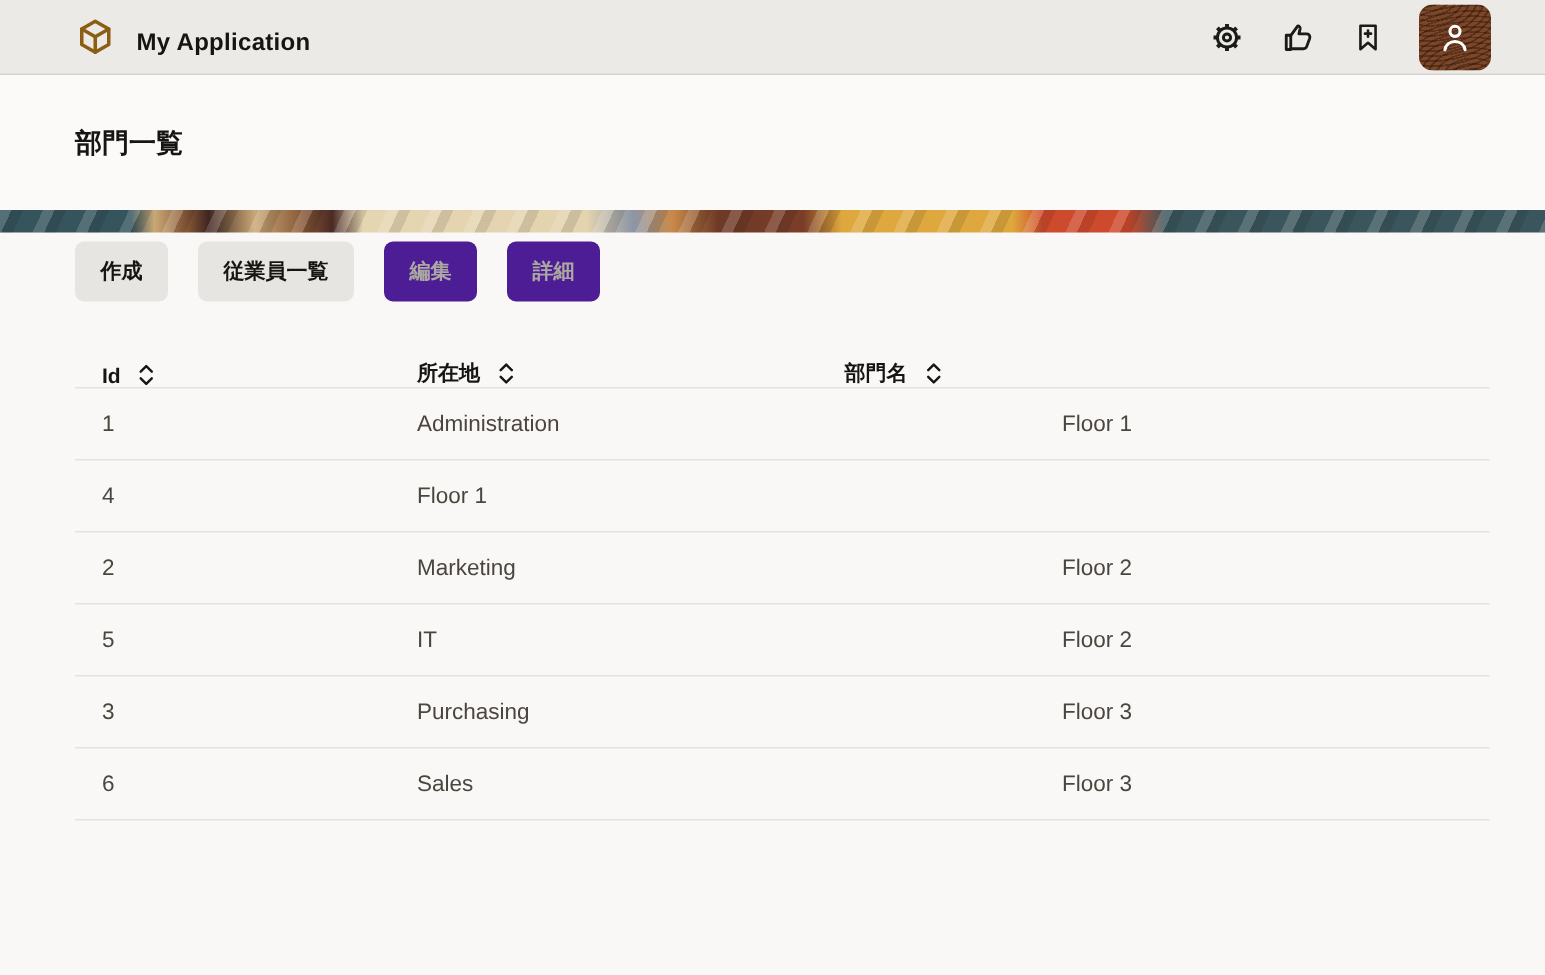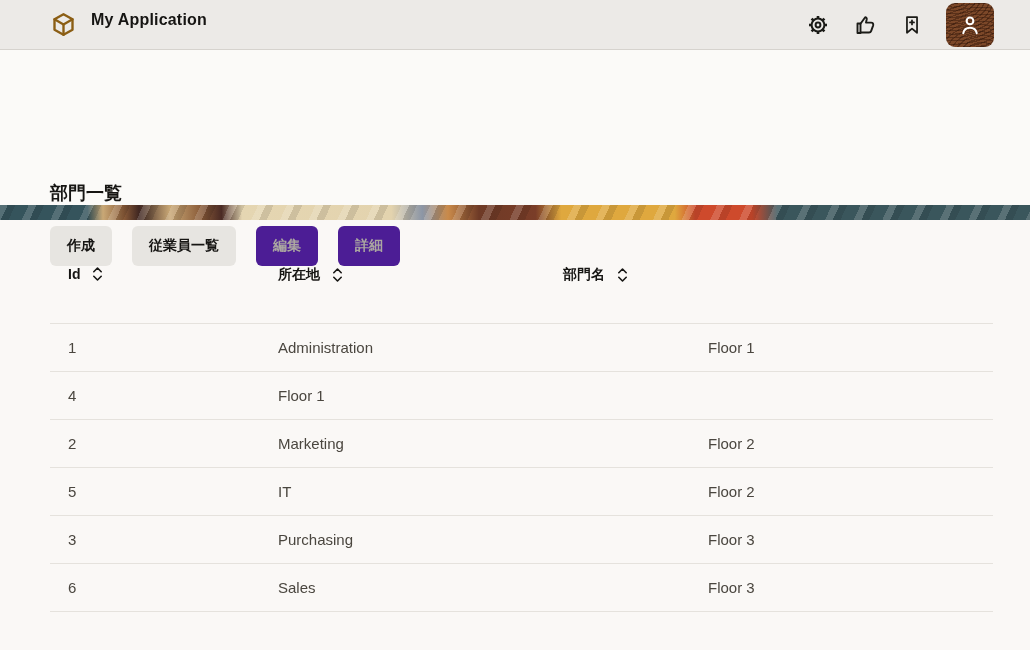--- a/index.html
+++ b/index.html
@@ -14,41 +14,41 @@
     overflow:hidden; position:relative;
   }
 
   
   .topbar {
     height:50px; background:#ECEAE7;
     border-bottom:1px solid #D6D3CE;
     display:flex; align-items:center; justify-content:space-between;
     padding:0 36px 0 50px;
   }
-  .brand { display:flex; align-items:flex-start; gap:14px; }
+  .brand { display:flex; align-items:flex-end; gap:14px; }
   .app-title { font-size:16px; font-weight:700; color:#161513; letter-spacing:.2px; }
   .topbar-actions { display:flex; align-items:center; gap:21px; }
   .icon-btn {
     background:none; border:none; padding:0; margin:0;
     width:26px; height:26px; cursor:pointer;
     display:flex; align-items:center; justify-content:center;
   }
   .avatar-btn {
     width:48px; height:44px; border:none; border-radius:9px; cursor:pointer;
     display:flex; align-items:center; justify-content:center;
     background:
       repeating-radial-gradient(ellipse 130% 100% at 75% 115%, rgba(38,14,4,.38) 0 1.5px, rgba(0,0,0,0) 1.5px 5px),
       repeating-radial-gradient(ellipse 110% 90% at 15% -15%, rgba(44,18,6,.42) 0 1.5px, rgba(0,0,0,0) 1.5px 4.5px),
       #7B4728;
   }
 
   
   .title-band {
-    height:155px; background:#FBFAF8;
-    display:flex; align-items:flex-end; padding:0 50px;
+    height:90px; background:#FBFAF8;
+    display:flex; align-items:center; padding:0 50px;
   }
   .page-title { margin:0; font-size:18px; font-weight:700; color:#161513; }
 
   
   .banner {
     height:15px; width:100%;
     background:
       repeating-linear-gradient(115deg,
         rgba(255,255,255,.16) 0 7px,
         rgba(0,0,0,.10) 7px 14px,
@@ -73,21 +73,21 @@
     height:40px; padding:0 17px; border:none; border-radius:6px;
     background:#E7E5E1; color:#161513;
     font-family:inherit; font-size:14px; font-weight:700;
     cursor:pointer;
     text-align:center;
   }
   .btn.disabled { background:#4c1d95; color:#ABA7A1; cursor:default; }
 
   
   .table { margin-top:0; }
-  .thead { display:flex; align-items:flex-start; height:57px; padding-left:18px; }
+  .thead { display:flex; align-items:flex-end; height:57px; padding-left:18px; }
   .th {
     display:flex; align-items:center; gap:11px;
     font-size:14px; font-weight:700; color:#161513; cursor:pointer;
   }
   .col-id   { width:210px; }
   .col-name { width:430px; }
   .col-loc  { flex:1; }
   .tbody { border-bottom:1px solid #E5E2DD; }
   .row {
     display:flex; align-items:center; height:48px; padding-left:18px;

